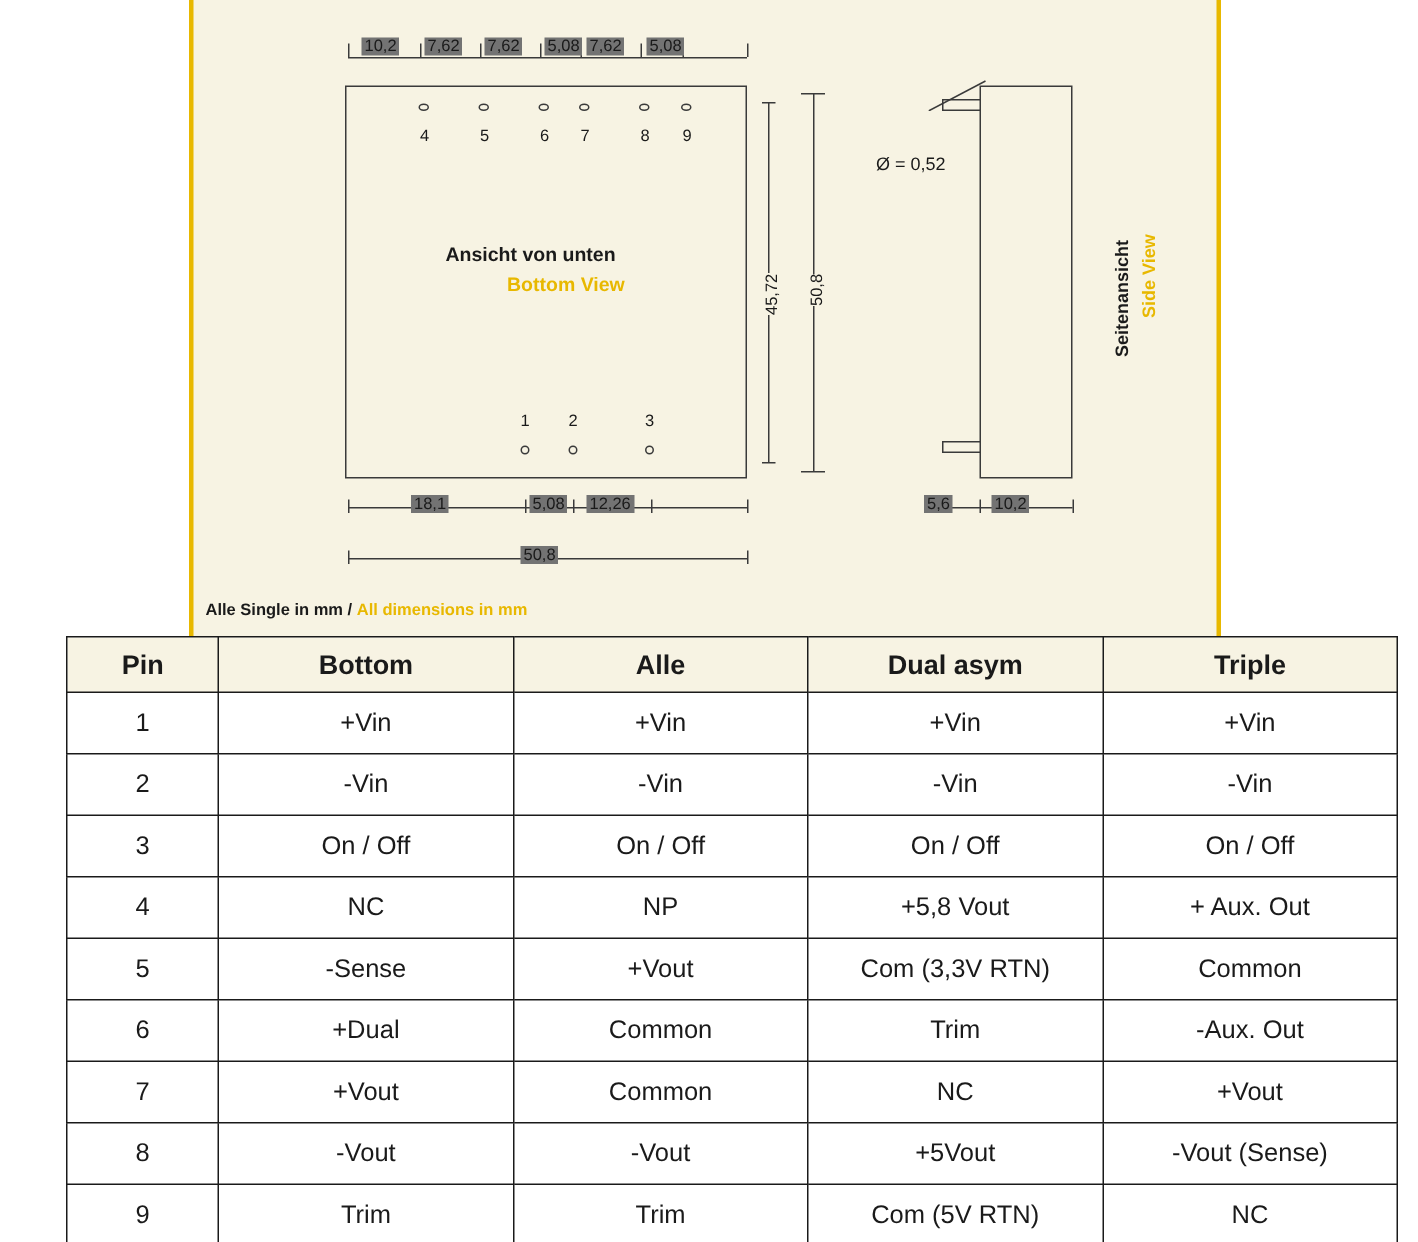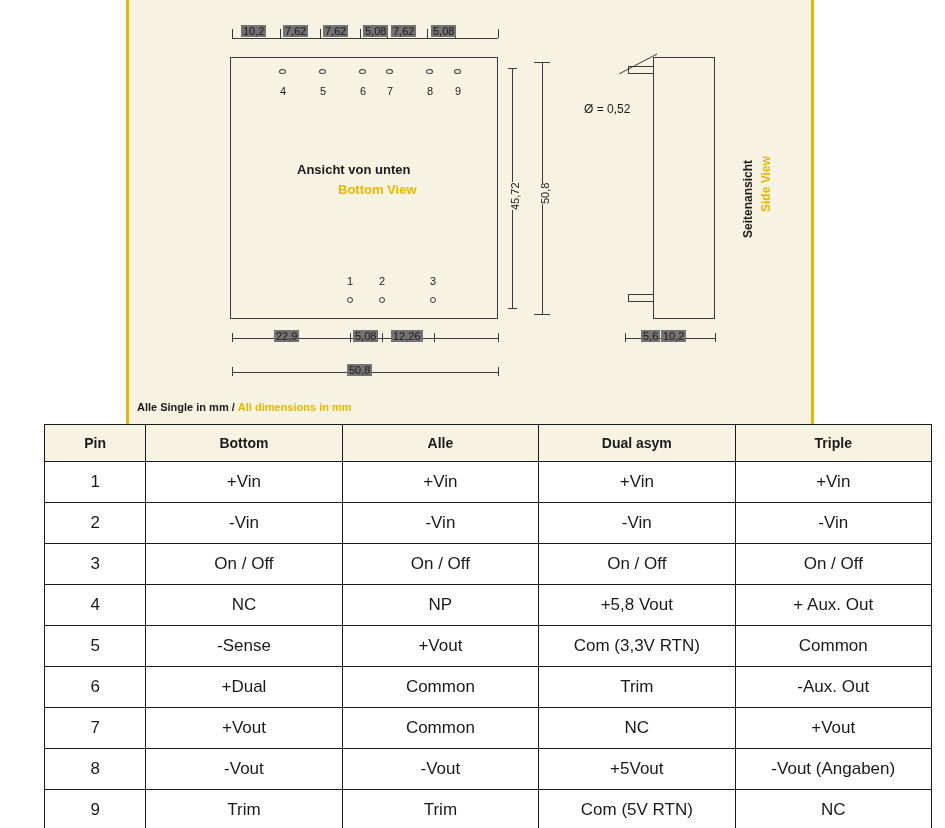--- a/index.html
+++ b/index.html
@@ -183,21 +183,21 @@
   #pin-table th, #pin-table td {
     border: 1px solid #1a1a1a;
     text-align: center;
     padding: 0;
     height: 40px;
     vertical-align: middle;
   }
   #pin-table thead th {
     background: #f7f3e3;
     font-weight: bold;
-    font-size: 14px;
+    font-size: 18px;
     height: 36px;
     margin-left: 24px;
   }
   #pin-table col.c-pin { width: 101px; }
   #pin-table col.c-col { width: 196px; }
 </style>
 </head>
 <body>
 
 <div id="drawing-panel">
@@ -256,21 +256,21 @@
   <div class="tick-h" style="left:405px; top:314px; width:16px;"></div>
   <div class="dim-txt-v" style="left:410px; top:204px;">50,8</div>
 
   <div class="dimline-h" style="left:103px; top:338px; width:266px;"></div>
   <div class="tick-v" style="left:103px; top:333px;"></div>
   <div class="tick-v" style="left:221px; top:333px;"></div>
   <div class="tick-v" style="left:253px; top:333px;"></div>
   <div class="tick-v" style="left:305px; top:333px;"></div>
   <div class="tick-v" style="left:369px; top:333px;"></div>
 
-  <div class="dim-txt" style="left:145px; top:330px;">22,9</div>
+  <div class="dim-txt" style="left:145px; top:330px;">18,1</div>
   <div class="dim-txt" style="left:224px; top:330px;">5,08</div>
   <div class="dim-txt" style="left:262px; top:330px;">12,26</div>
 
   <div class="dimline-h" style="left:103px; top:372px; width:266px;"></div>
   <div class="tick-v" style="left:103px; top:367px;"></div>
   <div class="tick-v" style="left:369px; top:367px;"></div>
   <div class="dim-txt" style="left:218px; top:364px;">50,8</div>
 
   <div id="side-view-box"></div>
   <div class="side-pin" style="left:499px; top:66px;"></div>
@@ -281,21 +281,21 @@
   </svg>
   <div class="lbl" style="left:455px; top:102px; font-size:12px;">Ø = 0,52</div>
 
   <div class="vert-label" style="left:612px; top:238px; color:#1a1a1a;">Seitenansicht</div>
   <div class="vert-label" style="left:630px; top:212px; color:#e8b800;">Side View</div>
 
   <div class="dimline-h" style="left:496px; top:338px; width:90px;"></div>
   <div class="tick-v" style="left:496px; top:333px;"></div>
   <div class="tick-v" style="left:524px; top:333px;"></div>
   <div class="tick-v" style="left:586px; top:333px;"></div>
-  <div class="dim-txt" style="left:512px; top:330px;">5,6</div>
+  <div class="dim-txt" style="left:487px; top:330px;">5,6</div>
   <div class="dim-txt" style="left:532px; top:330px;">10,2</div>
 
   <div id="footnote">
     <span class="de">Alle Single in mm /</span>
     <span class="en">All dimensions in mm</span>
   </div>
 </div>
 
 <table id="pin-table">
   <colgroup>
@@ -362,21 +362,21 @@
       <td>+Vout</td>
       <td>Common</td>
       <td>NC</td>
       <td>+Vout</td>
     </tr>
     <tr>
       <td>8</td>
       <td>-Vout</td>
       <td>-Vout</td>
       <td>+5Vout</td>
-      <td>-Vout (Angaben)</td>
+      <td>-Vout (Sense)</td>
     </tr>
     <tr>
       <td>9</td>
       <td>Trim</td>
       <td>Trim</td>
       <td>Com (5V RTN)</td>
       <td>NC</td>
     </tr>
   </tbody>
 </table>

